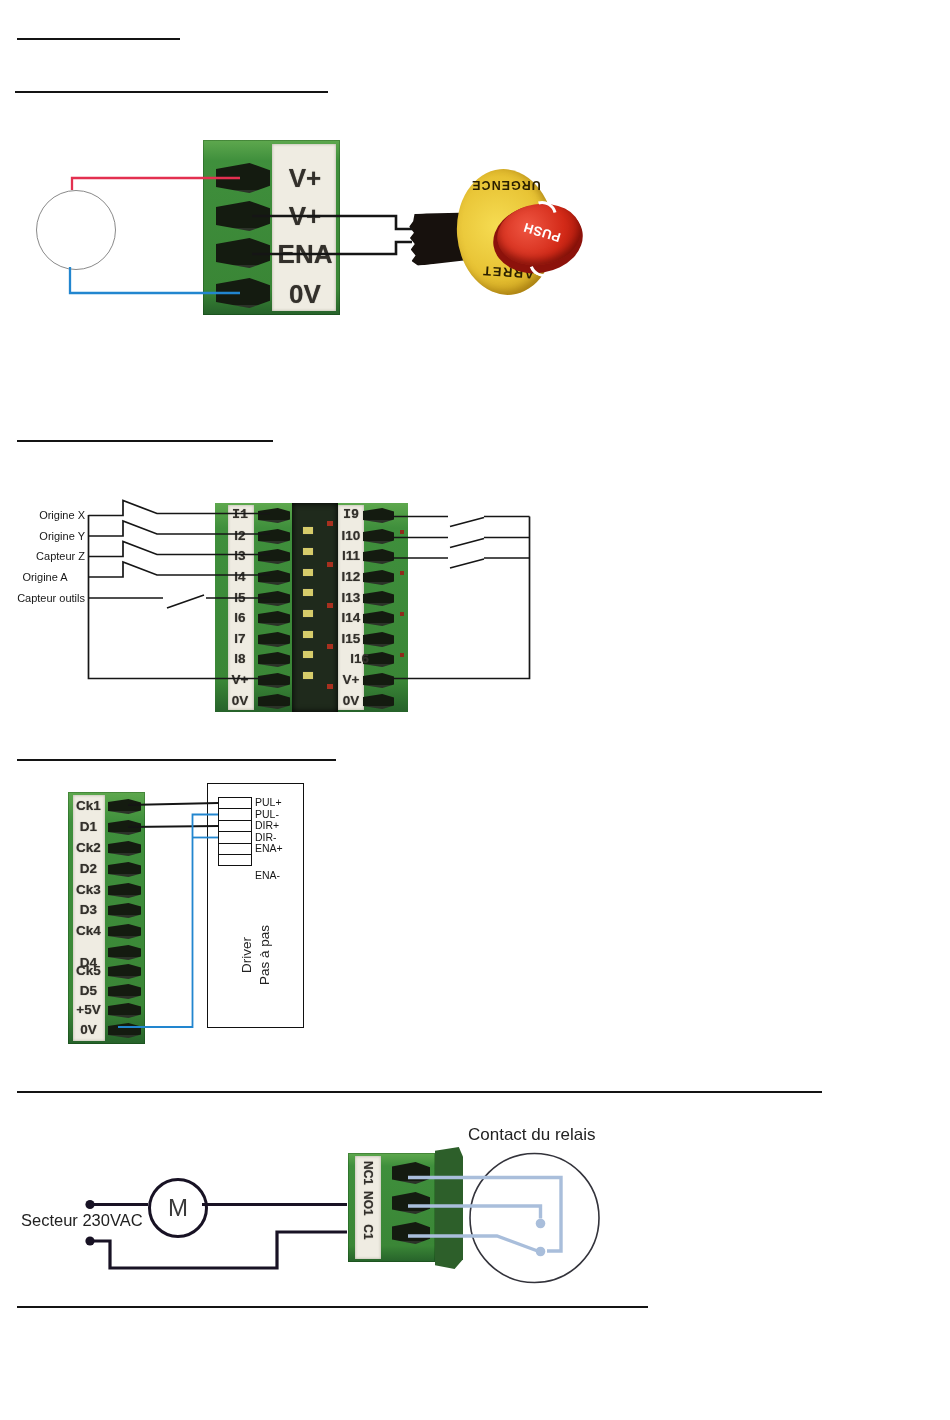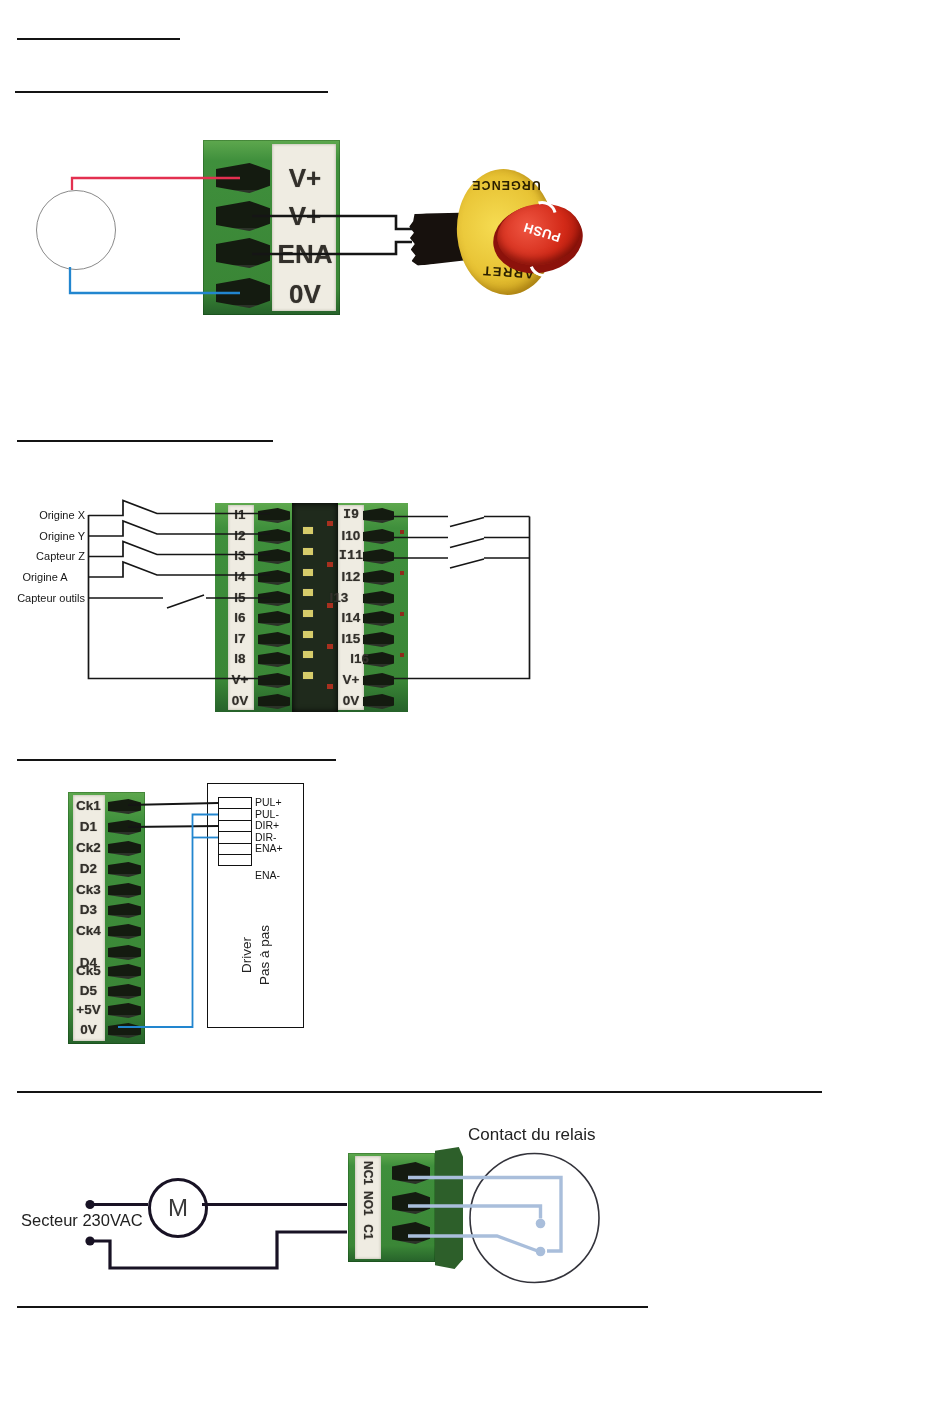--- a/index.html
+++ b/index.html
@@ -135,36 +135,36 @@
     <div class="slot" style="left:148px;top:26px;width:31px;height:15px;"></div>
     <div class="slot" style="left:148px;top:46px;width:31px;height:15px;"></div>
     <div class="slot" style="left:148px;top:67px;width:31px;height:15px;"></div>
     <div class="slot" style="left:148px;top:88px;width:31px;height:15px;"></div>
     <div class="slot" style="left:148px;top:108px;width:31px;height:15px;"></div>
     <div class="slot" style="left:148px;top:129px;width:31px;height:15px;"></div>
     <div class="slot" style="left:148px;top:149px;width:31px;height:15px;"></div>
     <div class="slot" style="left:148px;top:170px;width:31px;height:15px;"></div>
     <div class="slot" style="left:148px;top:191px;width:31px;height:15px;"></div>
 
-    <div class="plabel t2lbl" style="left:8px;top:5px;width:34px;">I1</div>
+    <div class="plabel t2lbl" style="left:8px;top:5px;width:34px;font-family:Liberation Mono, monospace;">I1</div>
     <div class="plabel t2lbl" style="left:8px;top:26px;width:34px;">I2</div>
     <div class="plabel t2lbl" style="left:8px;top:46px;width:34px;">I3</div>
     <div class="plabel t2lbl" style="left:8px;top:67px;width:34px;">I4</div>
     <div class="plabel t2lbl" style="left:8px;top:88px;width:34px;">I5</div>
     <div class="plabel t2lbl" style="left:8px;top:108px;width:34px;">I6</div>
     <div class="plabel t2lbl" style="left:8px;top:129px;width:34px;">I7</div>
     <div class="plabel t2lbl" style="left:8px;top:149px;width:34px;">I8</div>
     <div class="plabel t2lbl" style="left:8px;top:170px;width:34px;">V+</div>
     <div class="plabel t2lbl" style="left:8px;top:191px;width:34px;">0V</div>
 
     <div class="plabel t2lbl" style="left:118px;top:5px;width:36px;font-family:Liberation Mono, monospace;">I9</div>
     <div class="plabel t2lbl" style="left:118px;top:26px;width:36px;text-align:center;">I10</div>
-    <div class="plabel t2lbl" style="left:118px;top:46px;width:36px;font-family:Liberation Mono, monospace;">I11</div>
+    <div class="plabel t2lbl" style="left:118px;top:46px;width:36px;">I11</div>
     <div class="plabel t2lbl" style="left:118px;top:67px;width:36px;">I12</div>
-    <div class="plabel t2lbl" style="left:106px;top:88px;width:36px;">I13</div>
+    <div class="plabel t2lbl" style="left:118px;top:88px;width:36px;">I13</div>
     <div class="plabel t2lbl" style="left:118px;top:108px;width:36px;">I14</div>
     <div class="plabel t2lbl" style="left:118px;top:129px;width:36px;">I15</div>
     <div class="plabel t2lbl" style="left:118px;top:149px;width:36px;text-align:right;">I16</div>
     <div class="plabel t2lbl" style="left:118px;top:170px;width:36px;">V+</div>
     <div class="plabel t2lbl" style="left:118px;top:191px;width:36px;">0V</div>
 
     <div class="led" style="left:88px;top:24px;"></div>
     <div class="led" style="left:88px;top:45px;"></div>
     <div class="led" style="left:88px;top:66px;"></div>
     <div class="led" style="left:88px;top:86px;"></div>

